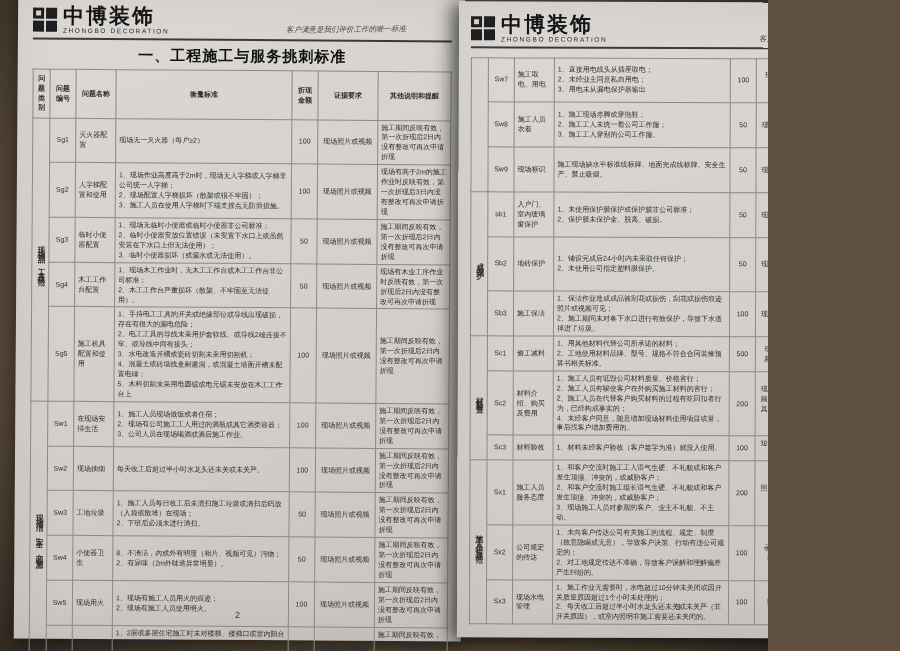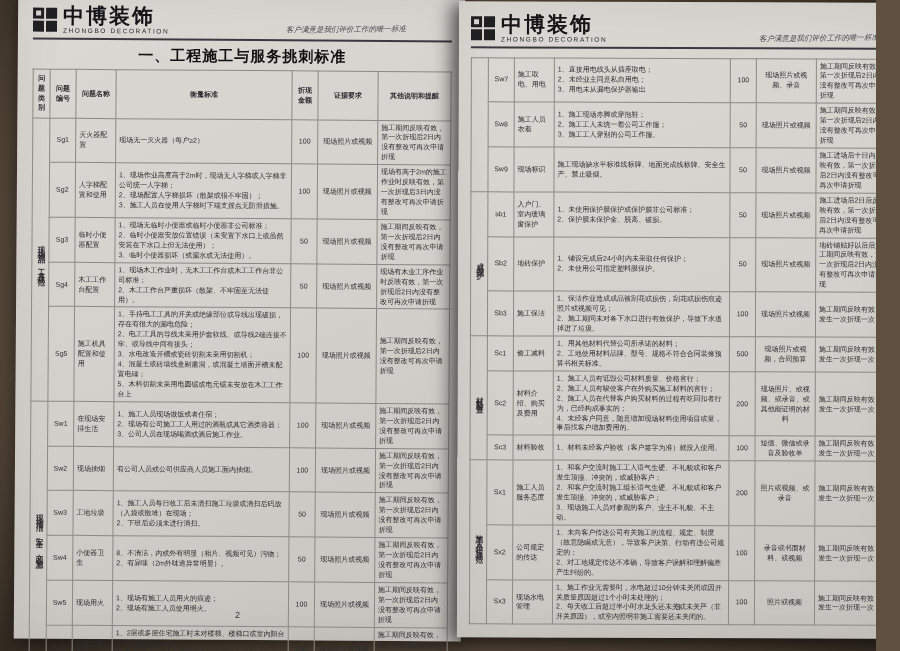--- a/index.html
+++ b/index.html
@@ -2,21 +2,21 @@
 <html><head>
 <meta charset="utf-8">
 <style>
   html,body{margin:0;padding:0;}
   body{
     width:900px;height:651px;overflow:hidden;
     font-family:"Liberation Sans","DejaVu Sans",sans-serif;
     background:#5f5040;
   }
   .photo{
-    position:relative;width:876px;height:651px;overflow:hidden;
+    position:relative;width:768px;height:651px;overflow:hidden;
     background:radial-gradient(ellipse at 52% 45%, #7d6b57 0%, #6b5a49 45%, #4a3e31 80%, #332b22 100%);
   }
   .page{
     position:absolute;
     background:linear-gradient(160deg,#dcd9d4 0%,#d3d0cb 55%,#c7c4bf 100%);
     box-shadow:0 6px 18px rgba(0,0,0,.55), inset 0 0 50px rgba(0,0,0,.07);
     color:#2e2e32;
     box-sizing:border-box;
   }
   .page.lp{left:16px;top:-10px;width:447px;height:650px;transform:rotate(.4deg);padding:16px 13px 0 15px;}
@@ -160,21 +160,21 @@
             <td class="c-std">1、施工人员现场做饭或者住宿；
 2、现场有公司施工工人用过的酒瓶或其它酒类容器；
 3、公司人员在现场喝酒或酒后施工作业。</td>
             <td class="c-amt">100</td>
             <td class="c-evi">现场照片或视频</td>
             <td class="c-note">施工期间反映有效，第一次折现后2日内没有整改可再次申请折现</td>
           </tr>
           <tr>
             <td class="c-id">Sw2</td>
             <td class="c-name">现场抽烟</td>
-            <td class="c-std">有公司人员或公司供应商人员施工面内抽烟。</td>
+            <td class="c-std">每天收工后超过半小时水龙头还未关或未关严。</td>
             <td class="c-amt">100</td>
             <td class="c-evi">现场照片或视频</td>
             <td class="c-note">施工期间反映有效，第一次折现后2日内没有整改可再次申请折现</td>
           </tr>
           <tr>
             <td class="c-id">Sw3</td>
             <td class="c-name">工地垃圾</td>
             <td class="c-std">1、施工人员每日收工后未清扫施工垃圾或清扫后码放（入袋或散堆）在现场；
 2、下班后必须未进行清扫。</td>
             <td class="c-amt">50</td>

